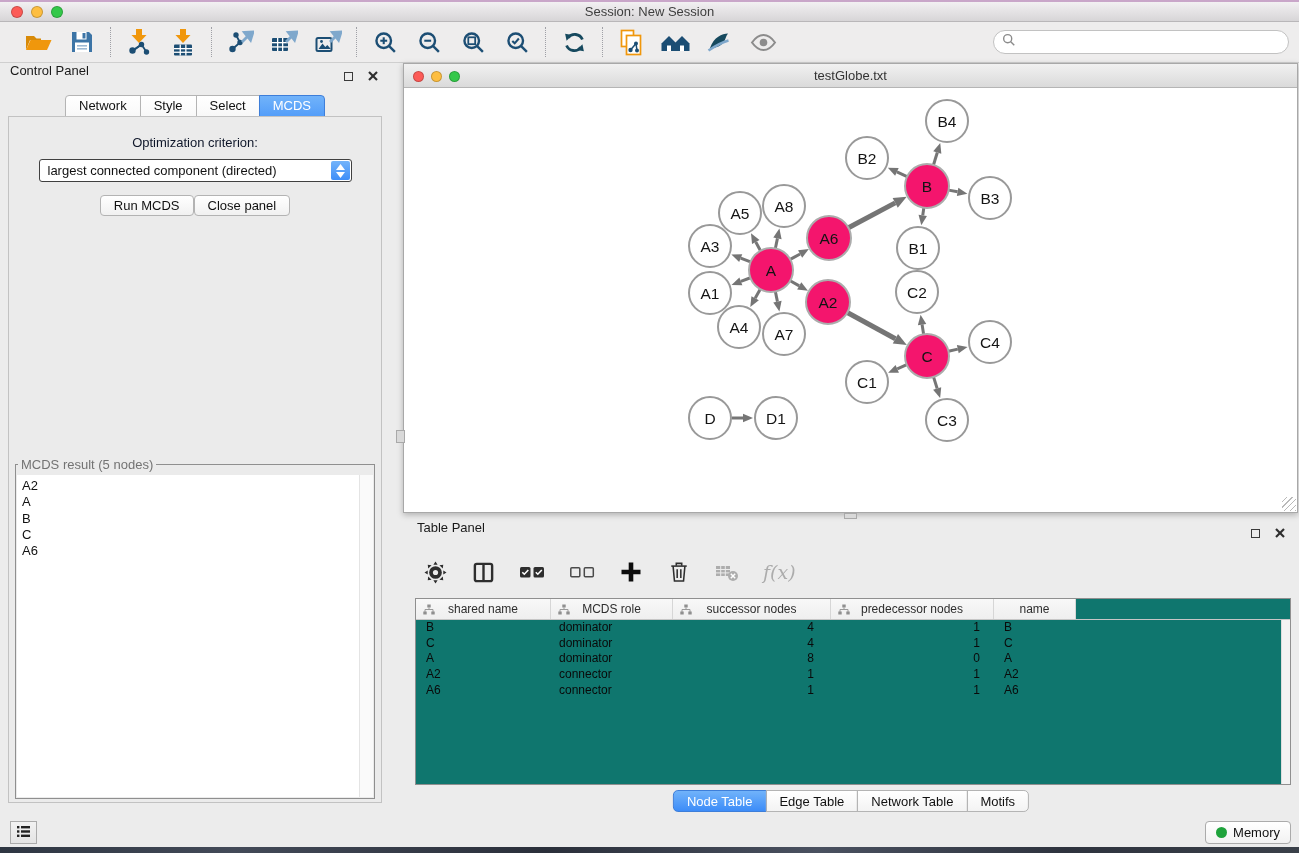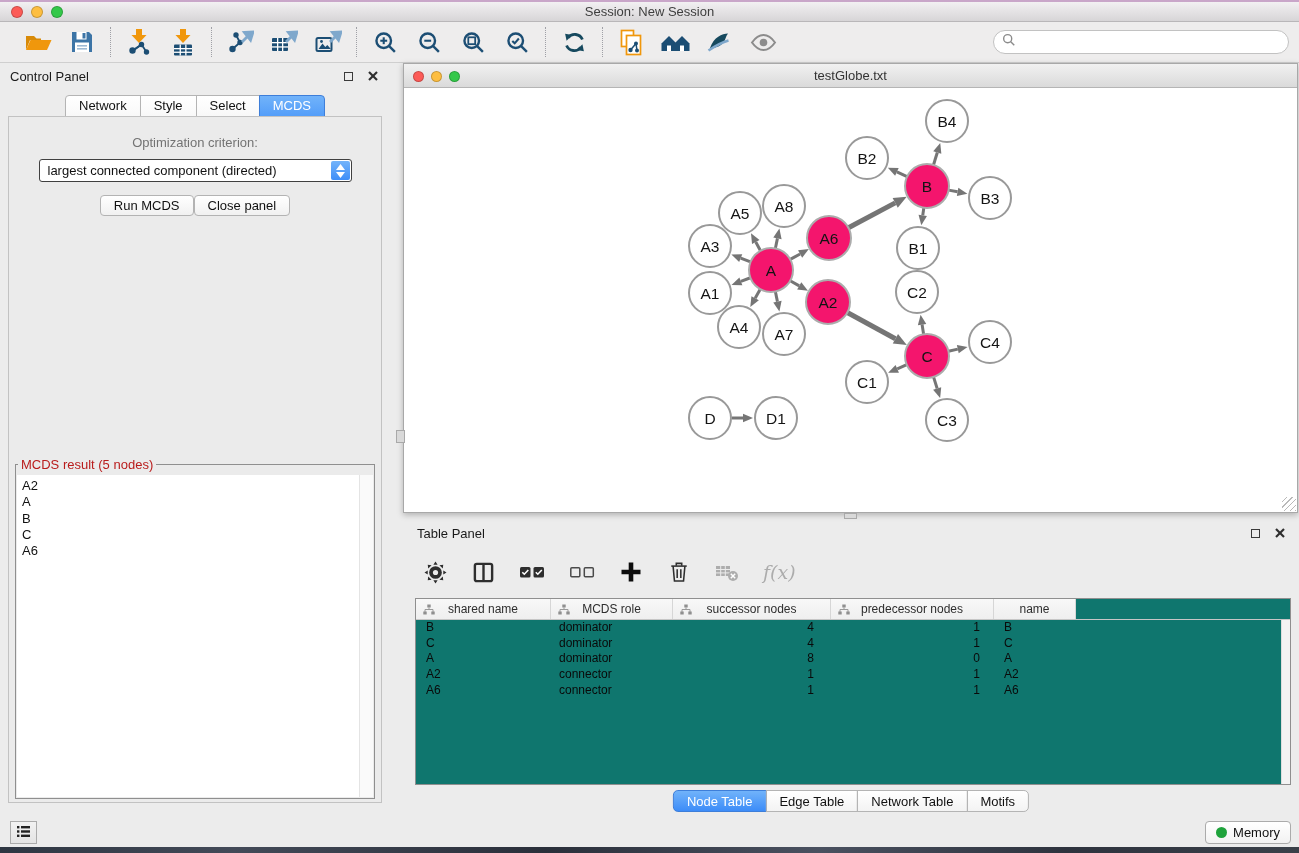--- a/index.html
+++ b/index.html
@@ -29,21 +29,21 @@
   }
   .tb-group { display:flex; align-items:center; gap:14px; padding:0 13px; }
   .tb-sep { width:1px; height:30px; border-left:1px dotted #9FA0A6; }
   .tb-btn { width:30px; height:30px; display:flex; align-items:center; justify-content:center; }
   .search-field {
     margin-left:auto; width:296px; height:24px; background:#fff;
     border:1px solid #C2C2C2; border-radius:13px;
     display:flex; align-items:center; padding-left:8px; gap:5px;
   }
   
-  .panel-titlebar { display:flex; align-items:center; font-size:13px; color:#1A1A1A; height:26px; }
+  .panel-titlebar { display:flex; font-size:13px; color:#1A1A1A; height:26px; }
   .win-btns { margin-left:auto; display:flex; align-items:center; gap:15px; }
   .float-btn { width:9px; height:9px; border:1.5px solid #3A3A3A; background:transparent; }
   .seg-row { display:flex; }
   .seg {
     height:38px; line-height:20px; padding:0 13px; font-size:13px; color:#111;
     background:linear-gradient(#FFFFFF,#F3F3F3); border:1px solid #B4B4B4; margin-left:-1px;
     white-space:nowrap;
   }
   .seg:first-child { border-radius:4px 0 0 4px; margin-left:0; }
   .seg:last-child { border-radius:0 4px 4px 0; }
@@ -52,34 +52,34 @@
     height:21px; padding:0 13px; font-size:13px; color:#111;
     background:linear-gradient(#FFFFFF,#F1F1F1); border:1px solid #B3B3B3; border-radius:4px;
     display:inline-flex; align-items:center;
   }
   
   .control-panel { position:absolute; left:0; top:63px; width:390px; height:755px; }
   .control-panel .panel-titlebar { padding:0 12px 0 10px; }
   .cp-tabs { position:absolute; top:32px; left:50%; transform:translateX(-50%); }
   .cp-body { position:absolute; left:8px; right:8px; top:53px; bottom:15px;
              border:1px solid #C2C2C2; background:#EBEBEB; }
-  .opt-label { text-align:center; margin-top:18px; font-size:13px; color:#737373; }
+  .opt-label { text-align:center; margin-top:18px; font-size:13px; color:#0f172a; }
   .criterion-select {
     position:relative; width:313px; height:23px; margin:9px auto 0;
     background:#fff; border:1px solid #404040; border-radius:3px;
   }
   .criterion-select .sel-text { font-size:13px; line-height:21px; padding-left:8px; color:#111;
     white-space:nowrap; overflow:hidden; }
   .sel-stepper { position:absolute; right:1px; top:1px; bottom:1px; width:19px; border-radius:2px;
     background:linear-gradient(#74B4FA,#3E8EF8); display:flex; flex-direction:column;
     align-items:center; justify-content:center; gap:2px; }
   .cp-buttons { display:flex; justify-content:center; margin-top:13px; }
   .result-fieldset { position:absolute; left:6px; right:6px; top:340px; bottom:3px;
     border:1px solid #8F8F8F; }
-  .result-fieldset legend { font-size:13px; color:#b91c1c; margin-left:2px; padding:0 3px; }
+  .result-fieldset legend { font-size:13px; color:#737373; margin-left:2px; padding:0 3px; }
   .result-list { position:absolute; left:1px; right:1px; top:3px; bottom:1px; background:#fff;
     overflow:hidden; }
   .result-scroll { position:absolute; right:0; top:0; bottom:0; width:14px; background:#FAFAFA;
     border-left:1px solid #E4E4E4; }
   .result-item { font-size:13px; line-height:16.3px; padding-left:5px; color:#111; }
   .result-list .inner { padding-top:3px; }
   
   .net-window { position:absolute; left:403px; top:63px; width:895px; height:450px;
     background:#fff; border:1px solid #A8A8A8; box-shadow:0 2px 6px rgba(0,0,0,.25); }
   .net-titlebar { position:relative; height:24px; background:linear-gradient(#F1F1F1,#DADADA);

